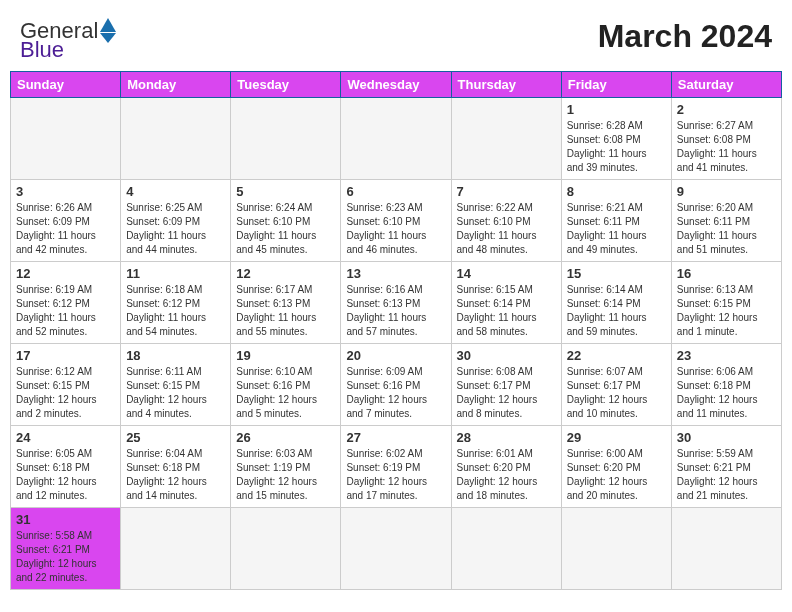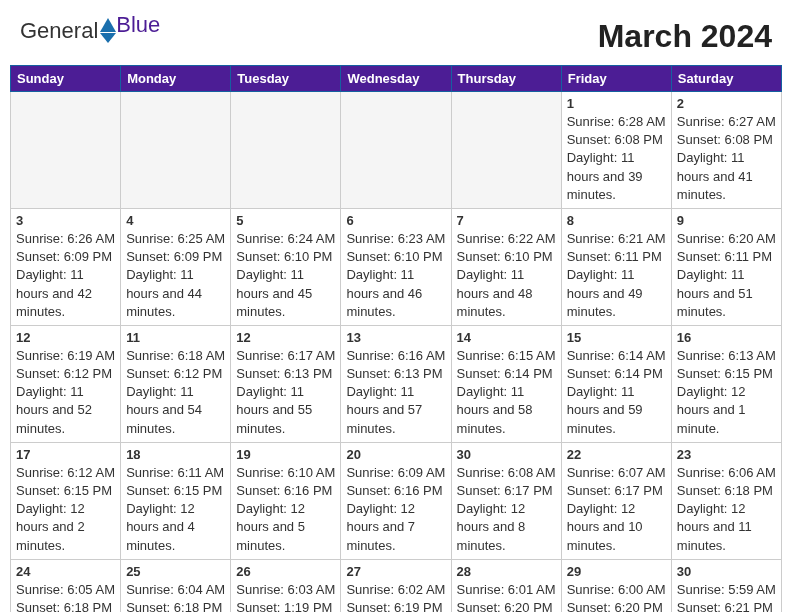--- a/index.html
+++ b/index.html
@@ -39,21 +39,21 @@
       font-size: 15px;
       color: #444;
     }
     .calendar {
       width: 100%;
       border-collapse: collapse;
       border: 1px solid #ccc;
       margin-top: 4px;
     }
     .calendar th {
-      background-color: #4c1d95;
+      background-color: #d946ef;
       color: #fff;
       text-align: left;
       padding: 5px 6px;
       font-size: 13px;
       font-weight: bold;
       border: 1px solid #1560a0;
     }
     .calendar td {
       vertical-align: top;
       border: 1px solid #ccc;
@@ -67,37 +67,37 @@
     .calendar td.empty {
       background: #f5f5f5;
     }
     .day-number {
       font-size: 13px;
       font-weight: bold;
       display: block;
       margin-bottom: 2px;
     }
     .day-info {
-      font-size: 13px;
+      font-size: 10px;
       line-height: 1.4;
       color: #333;
     }
     .last-row td {
       background: #f5f5f5;
     }
     .last-row td.has-data {
       background: #d946ef;
     }
   </style>
 </head>
 <body>
 
 <div class="header-area">
   <div class="logo">
-    <div style="display:flex;flex-direction:row;align-items:flex-start;">
+    <div style="display:flex;flex-direction:column;align-items:flex-start;">
       <div style="display:flex;align-items:center;">
         <span class="logo-text">General</span>
         <div style="display:flex;flex-direction:column;align-items:center;margin-left:2px;">
           <div style="width:0;height:0;border-left:8px solid transparent;border-right:8px solid transparent;border-bottom:14px solid #1a6fad;"></div>
           <div style="width:0;height:0;border-left:8px solid transparent;border-right:8px solid transparent;border-top:10px solid #1a6fad;margin-top:1px;"></div>
         </div>
       </div>
       <span class="logo-text" style="color:#4c1d95;font-weight:normal;margin-top:-4px;">Blue</span>
     </div>
   </div>

